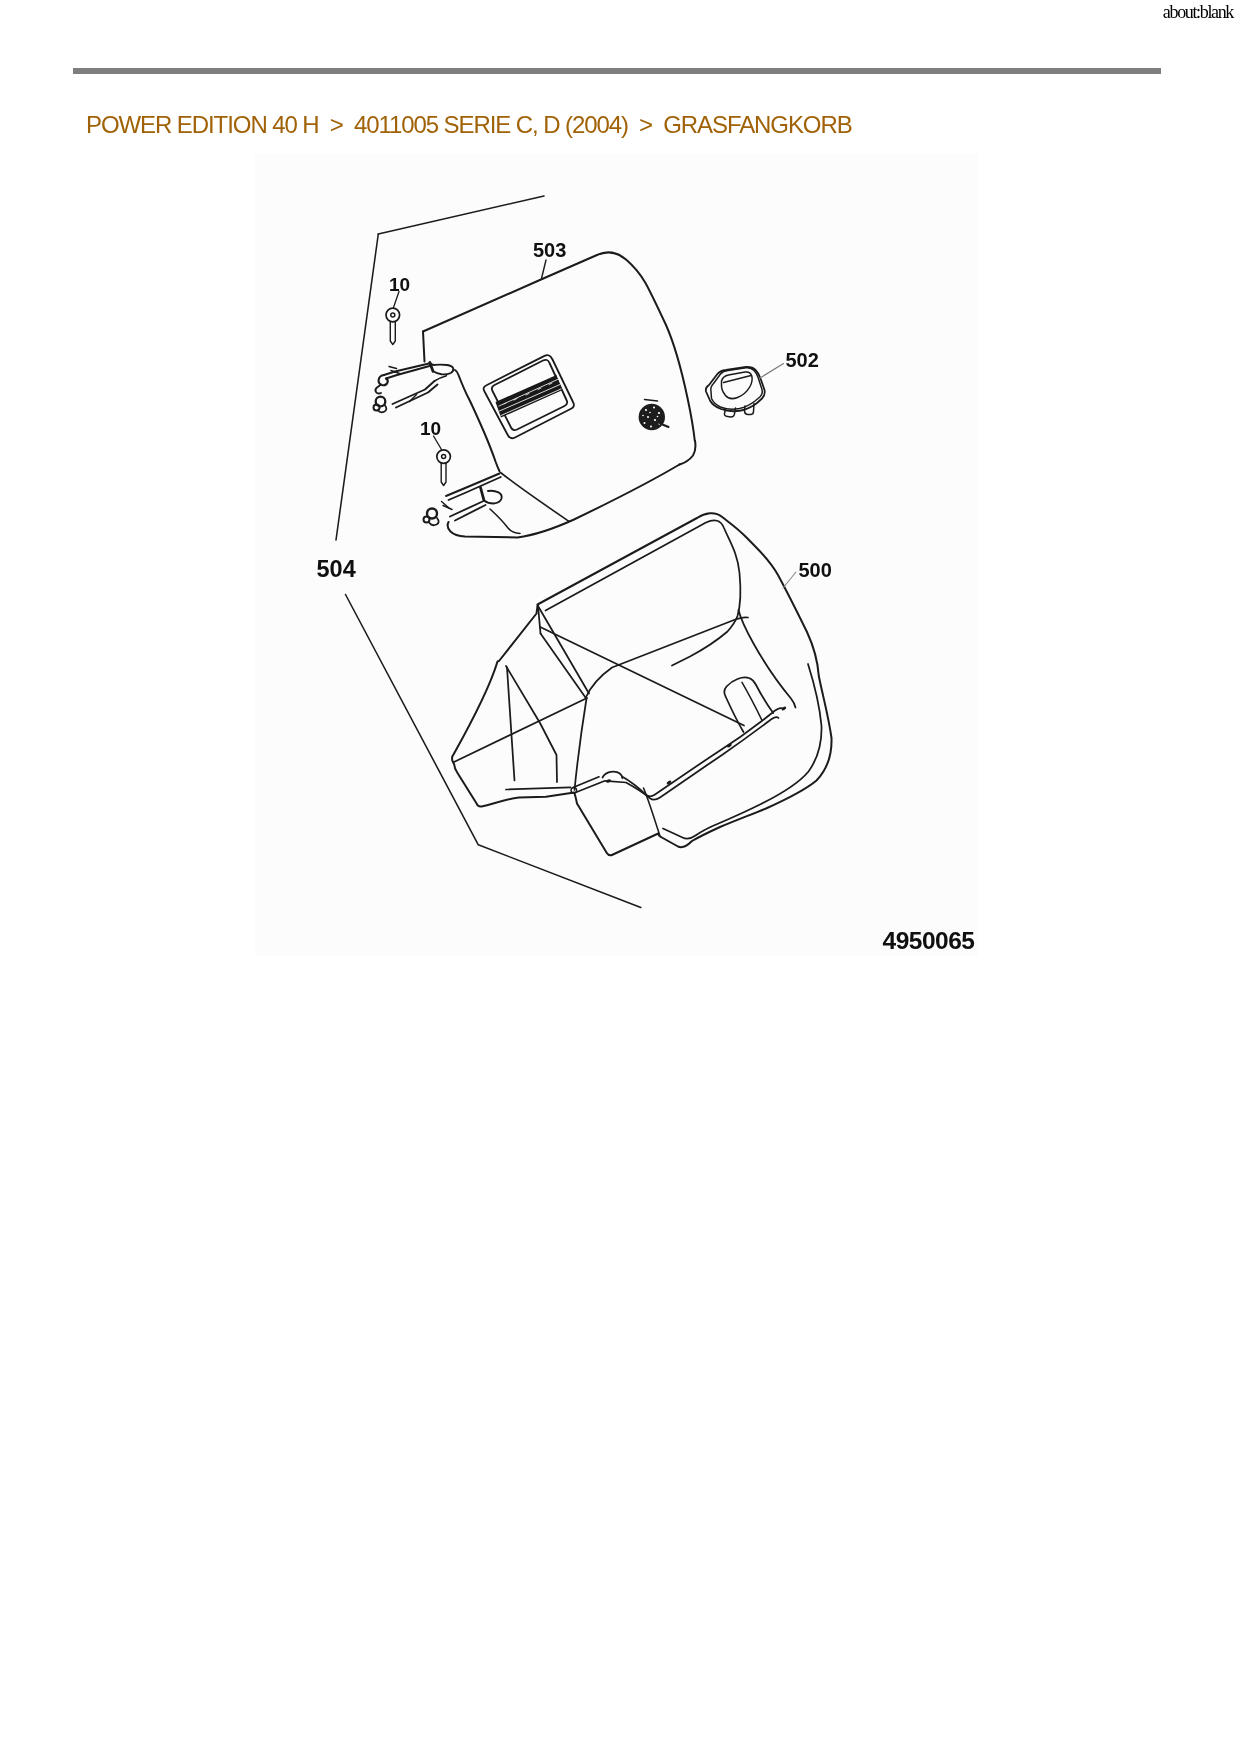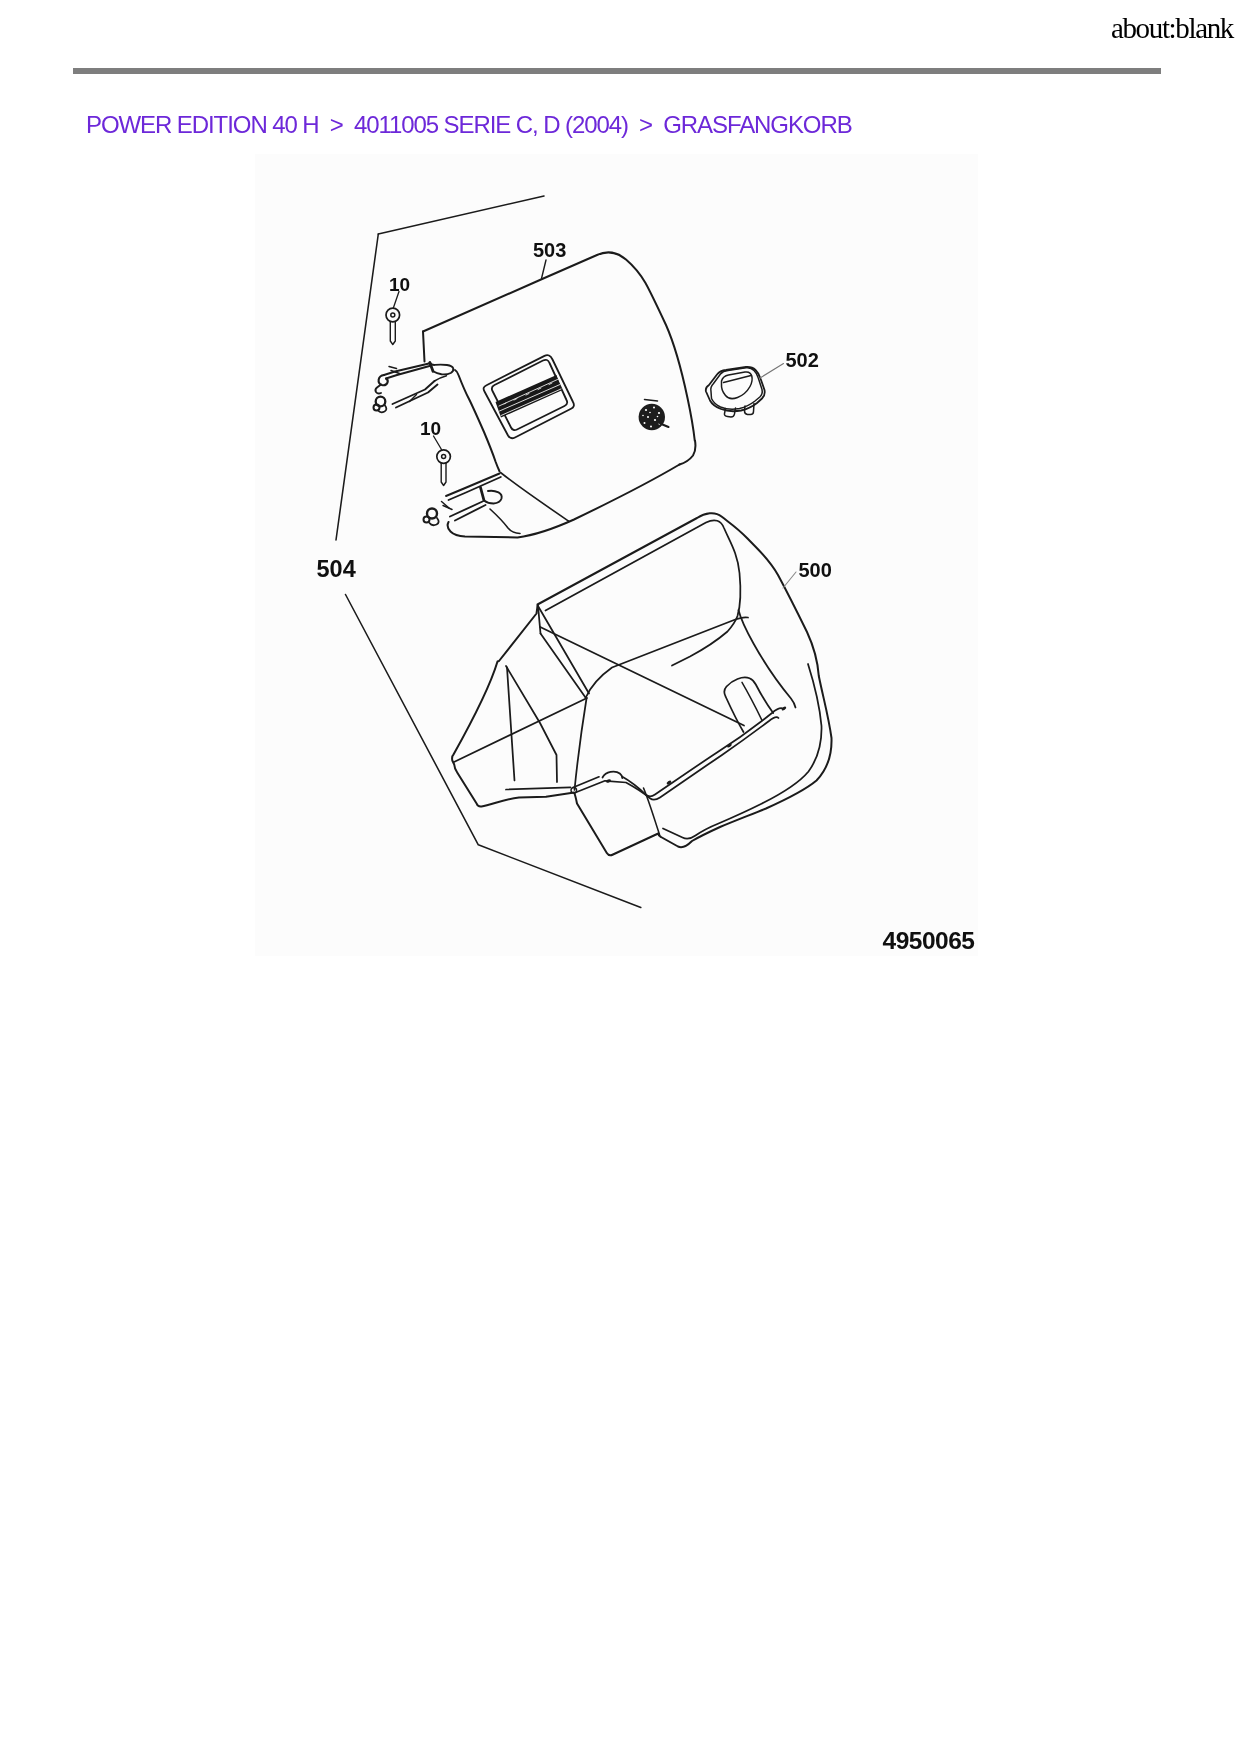--- a/index.html
+++ b/index.html
@@ -1,21 +1,21 @@
 <!DOCTYPE html>
 <html><head>
 <meta charset="utf-8">
 <style>
   html,body{margin:0;padding:0;background:#ffffff;}
   body{width:1240px;height:1754px;position:relative;overflow:hidden;}
   .serif{font-family:"Liberation Serif", serif;}
   .sans{font-family:"Liberation Sans", sans-serif;}
-  #abt{position:absolute;top:12px;right:7px;font-size:29px;letter-spacing:-1.35px;color:#000;}
+  #abt{position:absolute;top:2px;right:7px;font-size:18px;letter-spacing:-1.35px;color:#000;}
   #rule{position:absolute;left:73px;top:68px;width:1088px;height:6px;background:#7e7e7e;}
-  #crumb{position:absolute;left:86px;top:111px;font-size:24px;letter-spacing:-1.08px;color:#6d28d9;white-space:pre;}
+  #crumb{position:absolute;left:86px;top:111px;font-size:24px;letter-spacing:-1.08px;color:#a16207;white-space:pre;}
   #diag{position:absolute;left:0;top:0;}
 </style>
 </head>
 <body>
 
 <div id="abt" class="serif">about:blank</div>
 
 <div id="rule"></div>
 
 <div id="crumb" class="sans">POWER EDITION 40 H&nbsp;&nbsp;&gt;&nbsp;&nbsp;4011005 SERIE C, D (2004)&nbsp;&nbsp;&gt;&nbsp;&nbsp;GRASFANGKORB</div>

